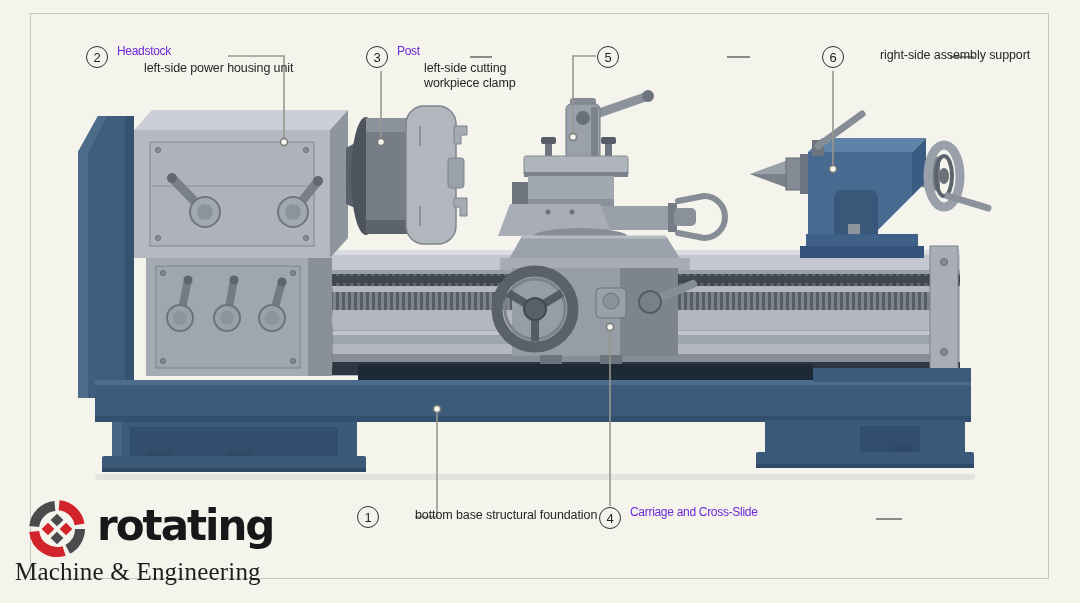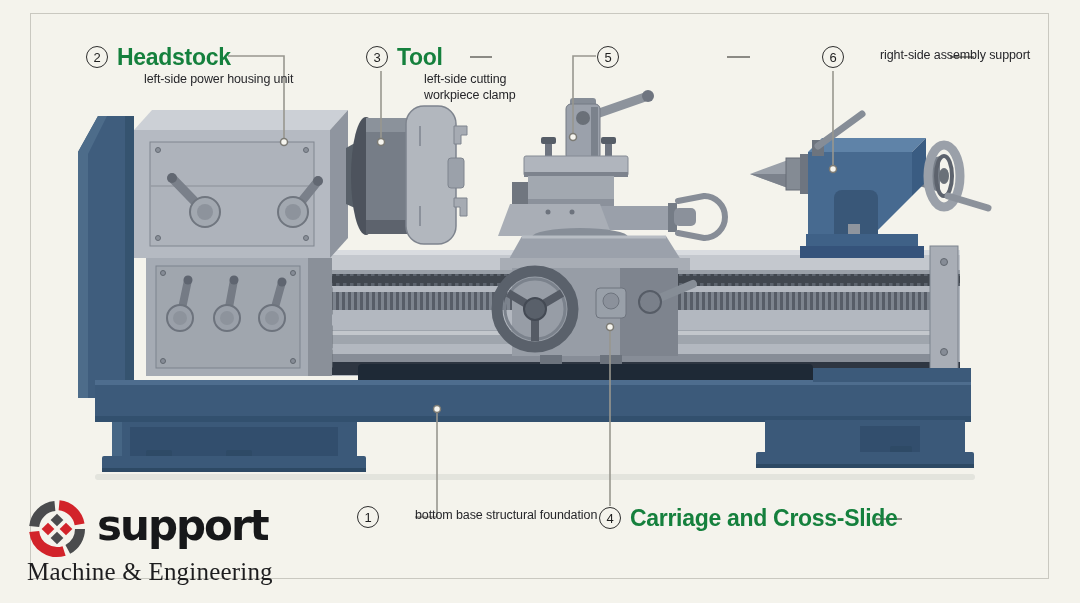--- a/index.html
+++ b/index.html
@@ -18,34 +18,34 @@
   .machine-svg{position:absolute;left:0;top:0;width:1080px;height:603px;}
   
   .label{position:absolute;display:flex;gap:9px;align-items:flex-start;color:var(--label-text,#141518);}
   .num{
     width:22px;height:22px;border:1.6px solid #2e2e2e;border-radius:50%;
     display:flex;align-items:center;justify-content:center;
     font-size:13px;color:#1f1f1f;margin-top:1px;box-sizing:border-box;
     background:transparent;flex:0 0 auto;
   }
   .txt{display:block;}
-  .title{display:block;font-size:23px;font-weight:bold;letter-spacing:-0.3px;line-height:1.05;color:#15803d;}
+  .title{display:block;font-size:12px;font-weight:normal;letter-spacing:-0.3px;line-height:1.05;color:#6d28d9;}
   .desc{display:block;font-size:12.5px;color:#26262a;margin-top:3px;white-space:nowrap;letter-spacing:-0.1px;padding-left:27px;}
   .label.wrap .desc{white-space:normal;max-width:118px;line-height:1.25;}
   
   .logo-mark{position:absolute;left:25px;top:497px;width:64px;height:64px;}
   .arc-red{stroke:var(--logo-red,#d2232a);}
   .arc-gray{stroke:var(--logo-gray,#4a4b4d);}
   .brand{
     position:absolute;left:97px;top:501px;
     font-size:42px;font-weight:bold;letter-spacing:-2px;color:#17181a;
     font-family:"DejaVu Sans","Liberation Sans",sans-serif;
   }
   .tagline{
-    position:absolute;left:27px;top:558px;
+    position:absolute;left:15px;top:558px;
     font-family:"Liberation Serif","DejaVu Serif",serif;
     font-size:25px;color:#1d1d1f;letter-spacing:0.2px;
   }
 </style>
 </head>
 <body>
 
 <div class="canvas">
 
   <div class="frame"></div>
@@ -276,21 +276,21 @@
     <span class="num">2</span>
     <span class="txt">
       <span class="title">Headstock</span>
       <span class="desc">left-side power housing unit</span>
     </span>
   </div>
 
   <div class="label wrap" style="left:366px;top:45px;">
     <span class="num">3</span>
     <span class="txt">
-      <span class="title">Tool</span>
+      <span class="title">Post</span>
       <span class="desc">left-side cutting workpiece clamp</span>
     </span>
   </div>
 
   <div class="label" style="left:597px;top:45px;">
     <span class="num">5</span>
   </div>
 
   <div class="label" style="left:822px;top:45px;">
     <span class="num">6</span>
@@ -320,16 +320,16 @@
       <path class="arc-red" d="M39.1,53.9 A 23 23 0 0 1 9.2,34.4"></path>
       <path class="arc-gray" d="M9.2,29.6 A 23 23 0 0 1 29.9,9.1"></path>
     </g>
     <g>
       <rect x="27.5" y="18.5" width="9" height="9" transform="rotate(45 32 23)" style="fill:var(--logo-gray,#4a4b4d)"></rect>
       <rect x="36.5" y="27.5" width="9" height="9" transform="rotate(45 41 32)" style="fill:var(--logo-red,#d2232a)"></rect>
       <rect x="27.5" y="36.5" width="9" height="9" transform="rotate(45 32 41)" style="fill:var(--logo-gray,#4a4b4d)"></rect>
       <rect x="18.5" y="27.5" width="9" height="9" transform="rotate(45 23 32)" style="fill:var(--logo-red,#d2232a)"></rect>
     </g>
   </svg>
-  <div class="brand">support</div>
+  <div class="brand">rotating</div>
   <div class="tagline">Machine &amp; Engineering</div>
 
 </div>
 
 </body></html>

